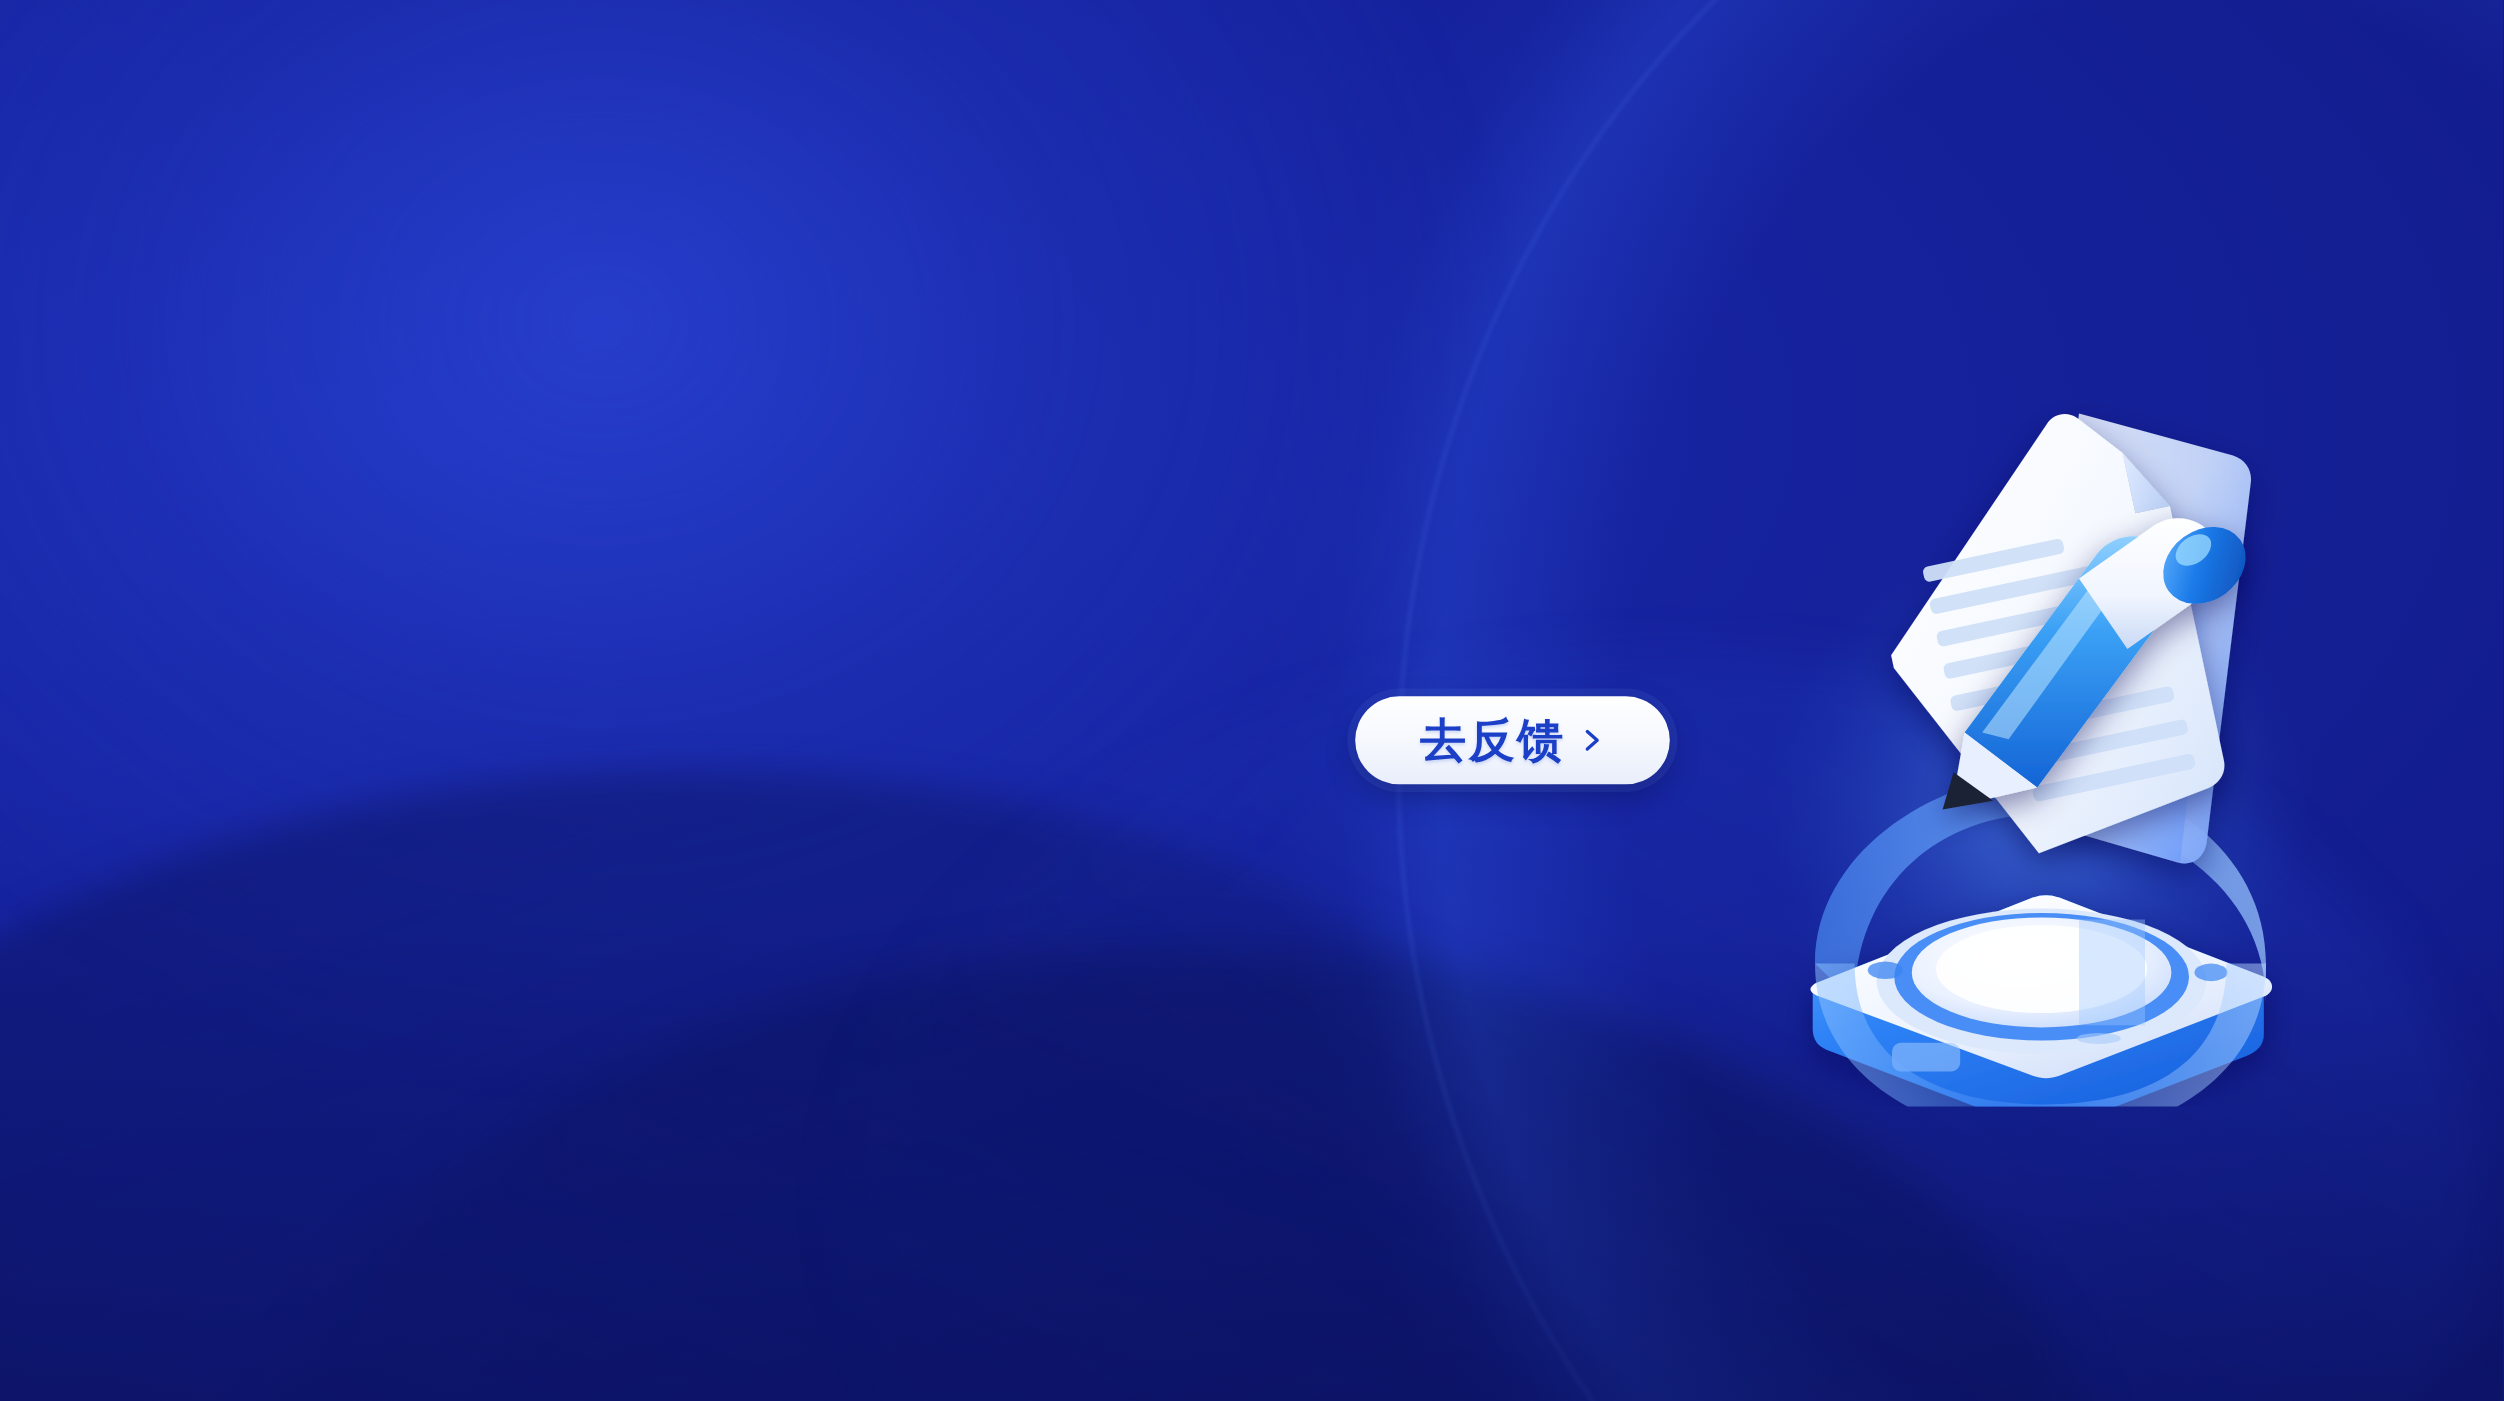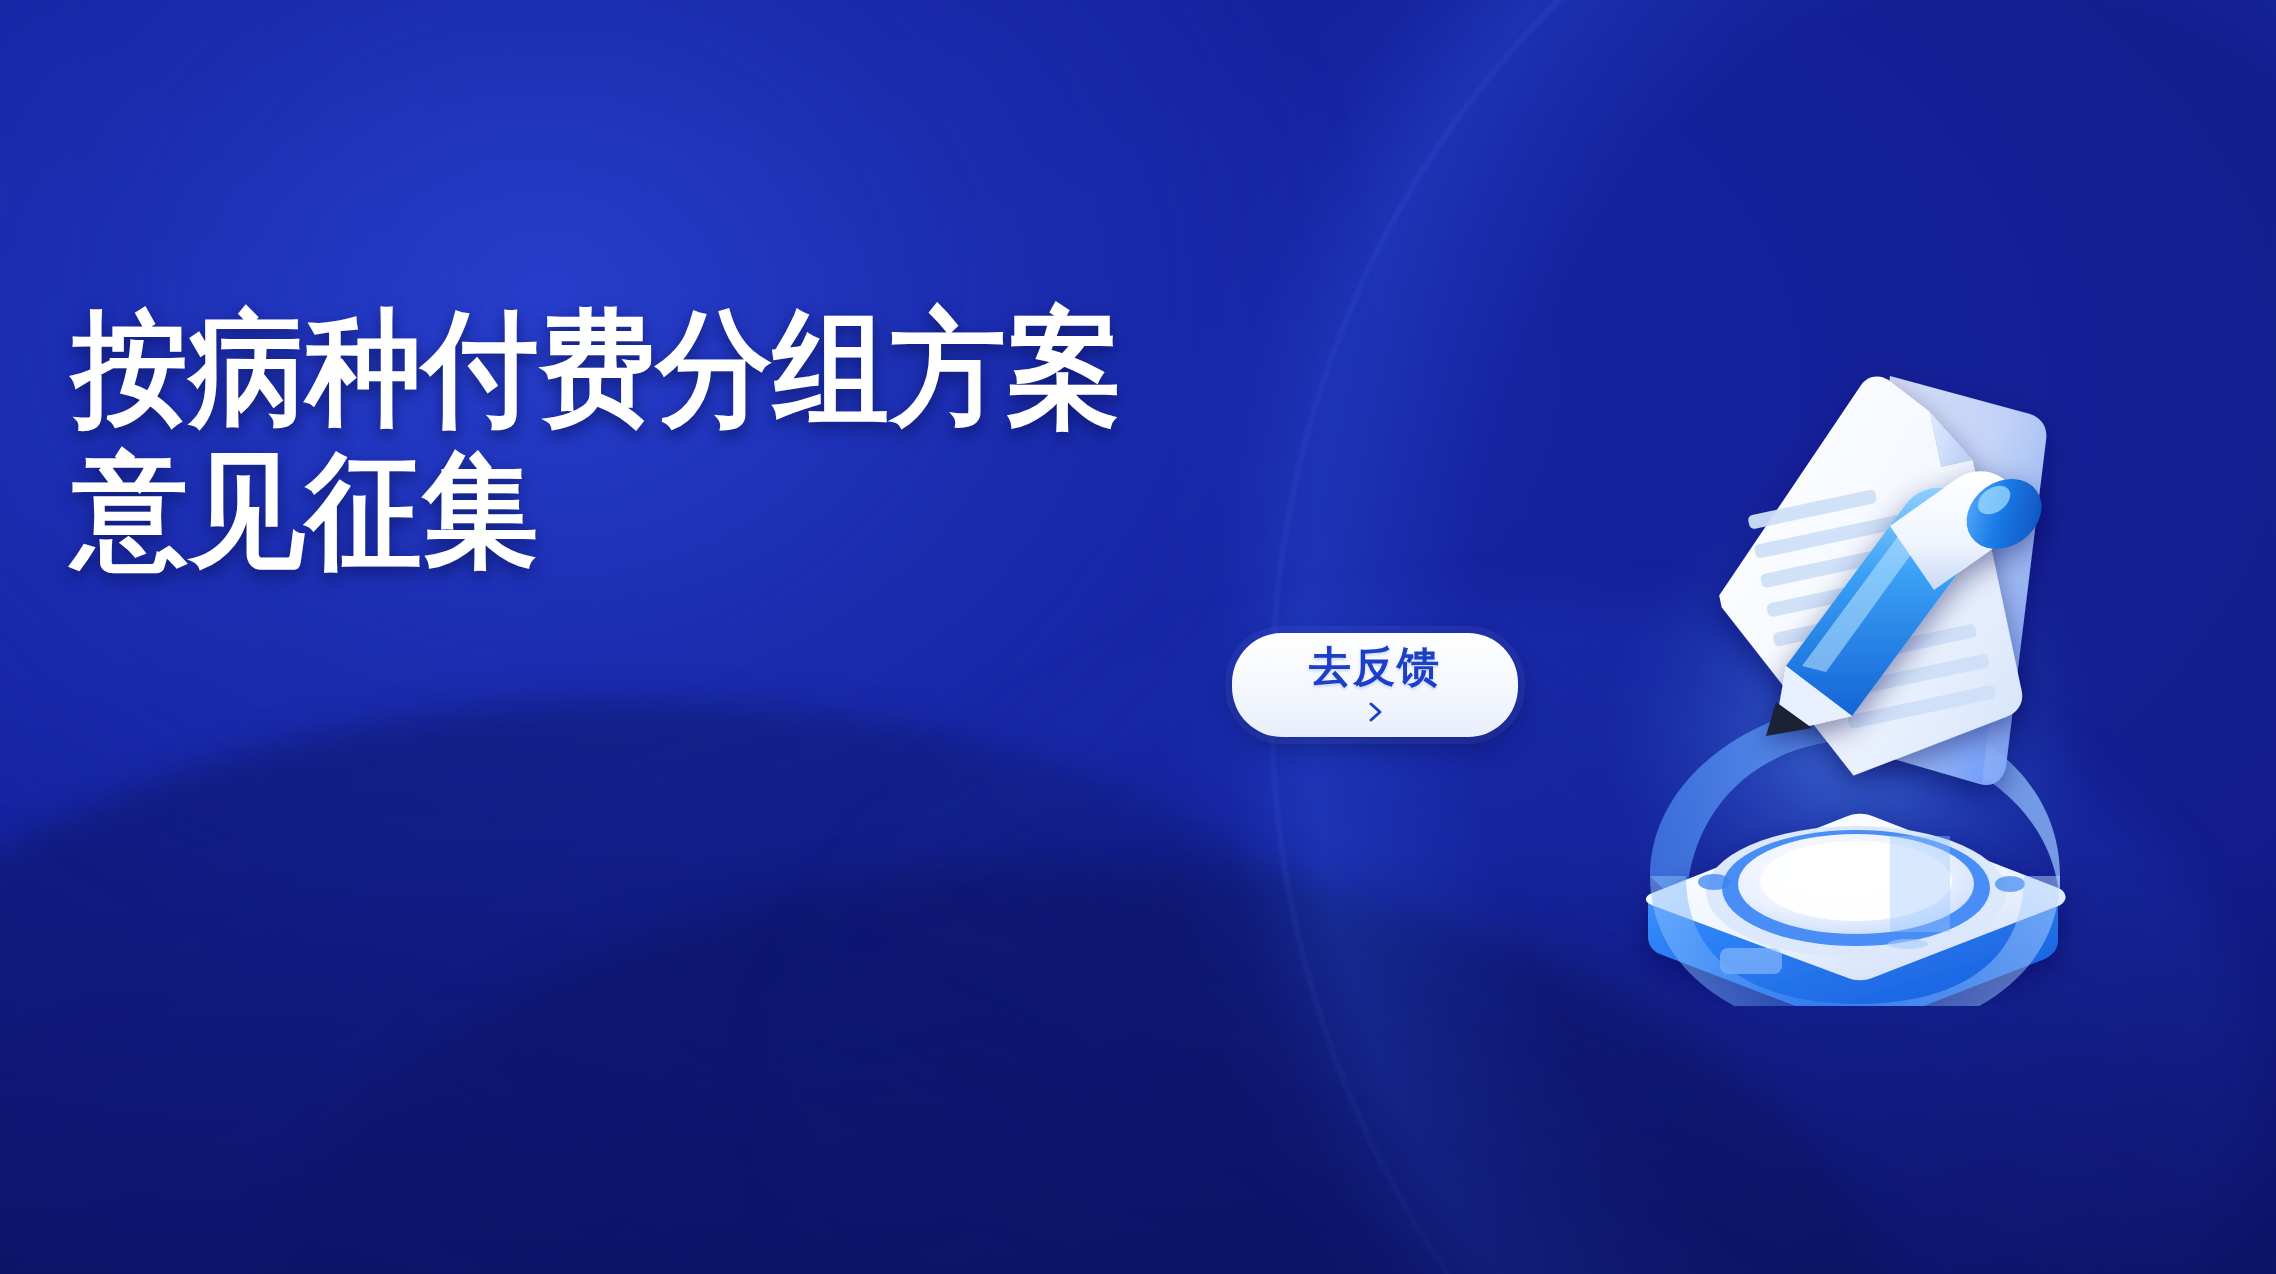--- a/index.html
+++ b/index.html
@@ -121,28 +121,27 @@
   .cta {
     position: absolute;
     left: 1232px;
     top: 633px;
     z-index: 6;
     display: flex;
     align-items: center;
     justify-content: center;
     gap: 12px;
     width: 286px;
-    height: 104px;
+    height: 80px;
     border-radius: 50px;
     background: linear-gradient(180deg, #ffffff 0%, #f4f7fd 55%, #e9eefb 100%);
     box-shadow:
       0 0 0 7px rgba(120,160,255,0.10),
       0 10px 26px rgba(6,12,70,0.42);
     cursor: pointer;
-    flex-direction: column;
   }
   .cta-label {
     color: #1c3fc8;
     font-size: 42px;
     font-weight: 700;
     letter-spacing: 2px;
     line-height: 1;
     text-shadow: 0 2px 3px rgba(120,150,230,0.35);
   }
   .cta-chevron {
@@ -171,24 +170,20 @@
   <div class="bg-base"></div>
   <div class="bg-glow-tl"></div>
   <div class="bg-swoosh-a"></div>
   <div class="bg-swoosh-b"></div>
   <div class="bg-swoosh-c"></div>
   <div class="bg-arc-right"></div>
   <div class="bg-arc-right2"></div>
   <div class="bg-dark-bottom"></div>
   <div class="bg-vignette"></div>
 
-  <div class="headline">
-    <span class="headline-line">按病种付费分组方案</span>
-    <span class="headline-line">意见征集</span>
-  </div>
 
   <div class="cta">
     <span class="cta-label">去反馈</span>
     <span class="cta-chevron">
       <svg viewBox="0 0 24 24" fill="none" stroke="#1c3fc8" stroke-width="3" stroke-linecap="round" stroke-linejoin="round">
         <polyline points="8,4 17,12 8,20"></polyline>
       </svg>
     </span>
   </div>
 

